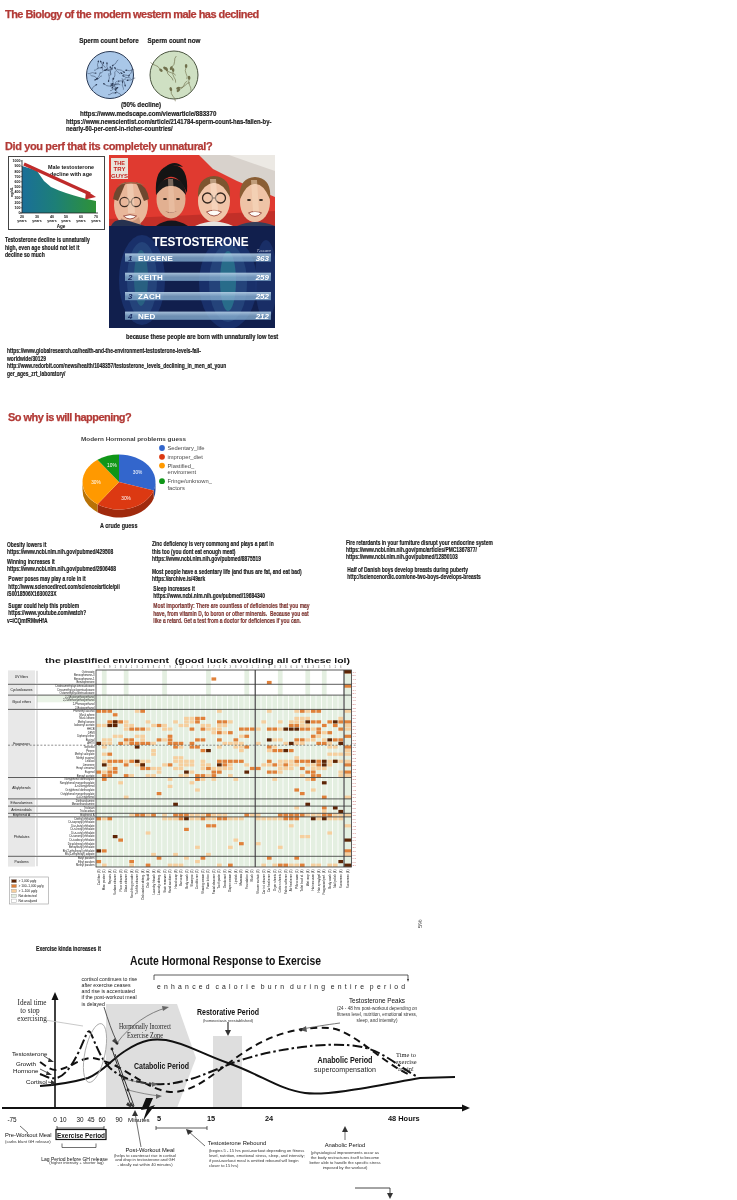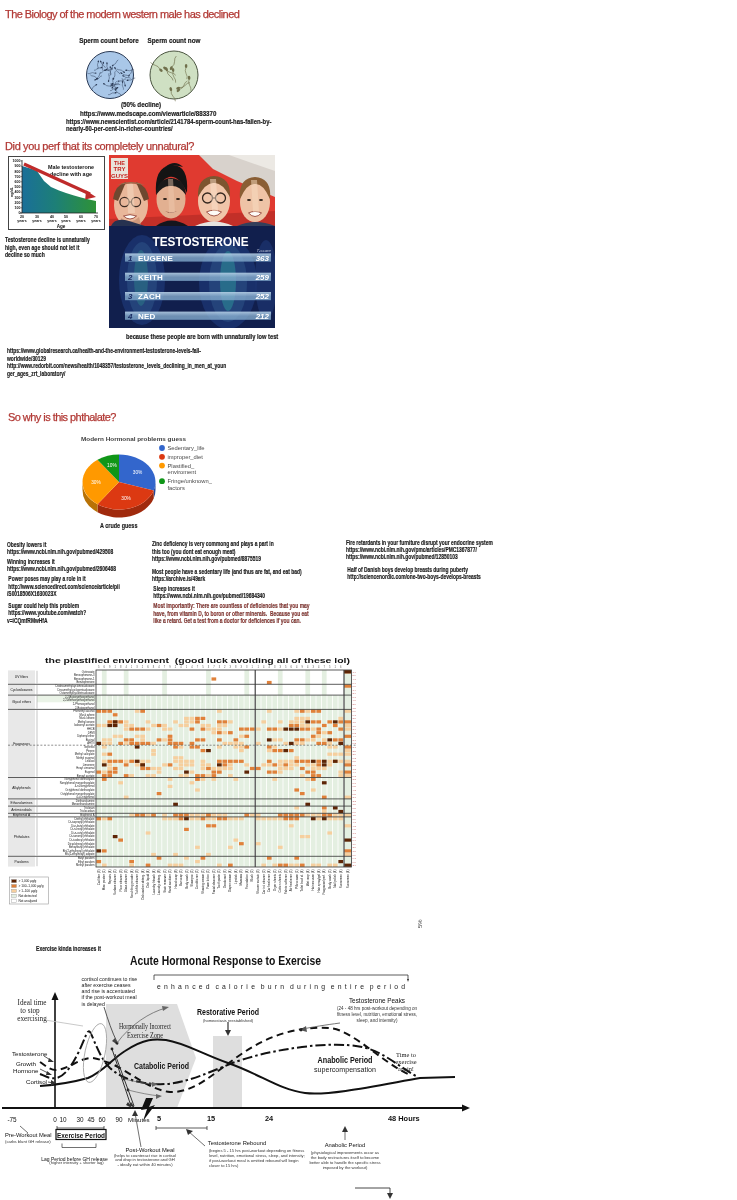--- a/index.html
+++ b/index.html
@@ -1,19 +1,19 @@
 <!DOCTYPE html>
 <html><head>
 <meta charset="utf-8">
 <style>
   html,body{margin:0;padding:0;}
   body{width:737px;height:1200px;position:relative;background:#ffffff;
        font-family:"Liberation Sans", sans-serif;overflow:hidden;}
   .abs{position:absolute;}
-  .h1{color:#b23a36;font-weight:normal;font-size:11px;letter-spacing:-0.55px;white-space:nowrap;-webkit-text-stroke:0.25px #b23a36;}
+  .h1{color:#b23a36;font-weight:bold;font-size:11px;letter-spacing:-0.55px;white-space:nowrap;-webkit-text-stroke:0.25px #b23a36;}
   .b{font-weight:bold;color:#1c1c1c;-webkit-text-stroke:0.18px #1c1c1c;}
   .sx{transform:scaleX(0.78);transform-origin:0 0;white-space:nowrap;}
   .col{font-weight:bold;color:#1c1c1c;font-size:6.3px;line-height:7.35px;-webkit-text-stroke:0.18px #1c1c1c;}
 </style>
 </head>
 <body>
 
 <div class="abs h1" style="left:5px;top:8px;">The Biology of the modern western male has declined</div>
 
 <div class="abs b" style="left:79px;top:37px;width:60px;text-align:center;font-size:6.3px;white-space:nowrap;">Sperm count before</div>
@@ -375,21 +375,21 @@
   </svg>
 
 <div class="abs b sx" style="left:5px;top:236px;font-size:6.5px;line-height:7.6px;">Testosterone decline is unnaturally<br>high, even age should not let it<br>decline so much</div>
 
 <div class="abs b" style="left:117px;top:332.5px;width:150px;text-align:center;font-size:6.5px;white-space:nowrap;transform:scaleX(0.88);transform-origin:50% 0;">because these people are born with unnaturally low test</div>
 
 <div class="abs b sx" style="left:7px;top:347px;font-size:6.3px;line-height:7.55px;">https://www.globalresearch.ca/health-and-the-environment-testosterone-levels-fall-<br>worldwide/30129</div>
 
 <div class="abs b sx" style="left:7px;top:362.3px;font-size:6.3px;line-height:7.55px;">http://www.redorbit.com/news/health/1048357/testosterone_levels_declining_in_men_at_youn<br>ger_ages_zrt_laboratory/</div>
 
-<div class="abs h1" style="left:8px;top:411px;">So why is this phthalate?</div>
+<div class="abs h1" style="left:8px;top:411px;">So why is will happening?</div>
 
 <svg class="abs" style="left:75px;top:432px;" width="190" height="102" viewBox="0 0 190 102">
 <text x="6" y="9" font-size="6" font-weight="bold" fill="#404040" textLength="105" lengthAdjust="spacingAndGlyphs">Modern Hormonal problems guess</text>
 
 <g>
 <path d="M80.5,50.0 A36.5,27.5 0 0 1 78.7,58.5 l0,8 A36.5,27.5 0 0 0 80.5,58.0 Z" fill="#25479B"></path>
 <path d="M78.7,58.5 A36.5,27.5 0 0 1 22.5,72.2 l0,8 A36.5,27.5 0 0 0 78.7,66.5 Z" fill="#A02A0D"></path>
 <path d="M22.5,72.2 A36.5,27.5 0 0 1 7.5,50.0 l0,8 A36.5,27.5 0 0 0 22.5,80.2 Z" fill="#B87206"></path>
 <path d="M44,50 L44.0,22.5 A36.5,27.5 0 0 1 78.7,58.5 Z" fill="#3366cc"></path>
 <path d="M44,50 L78.7,58.5 A36.5,27.5 0 0 1 22.5,72.2 Z" fill="#dc3912"></path>

